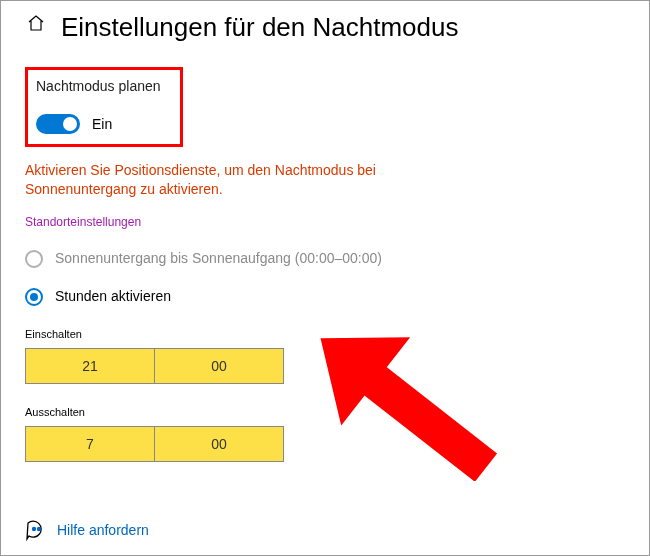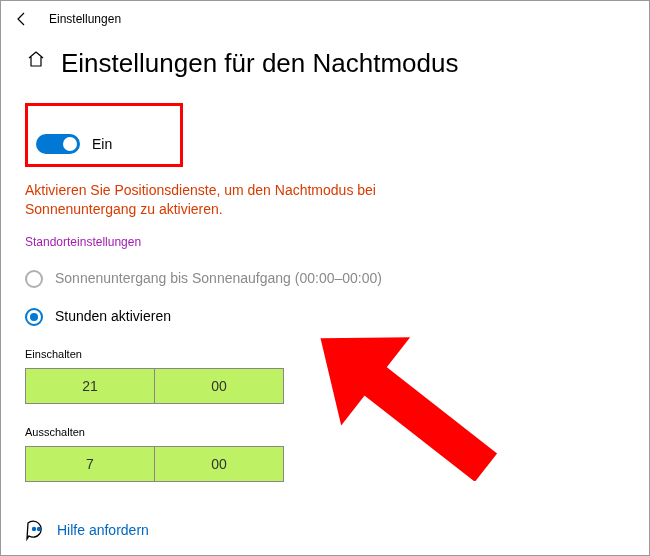--- a/index.html
+++ b/index.html
@@ -20,55 +20,48 @@
   .warning{color:#d83b01;font-size:14px;margin-top:14px;line-height:1.35;max-width:380px}
   .link{color:#a21caf;font-size:12px;margin-top:16px;display:inline-block}
   .radio-row{display:flex;align-items:flex-start;margin-top:20px;font-size:14px}
   .radio{width:18px;height:18px;border:2px solid #999;border-radius:50%;margin-right:12px;flex:none;box-sizing:border-box;position:relative}
   .radio.disabled{border-color:#b0b0b0}
   .radio.selected{border-color:#0078d4}
   .radio.selected::after{content:"";position:absolute;top:3px;left:3px;width:8px;height:8px;border-radius:50%;background:#0078d4}
   .disabled-label{color:#8a8a8a}
   .time-label{font-size:11px;margin-top:22px}
   .time-picker{display:flex;margin-top:8px}
-  .time-cell{border:1px solid #888;height:34px;display:flex;align-items:center;justify-content:center;font-size:14px;background:#bef264;color:#333}
+  .time-cell{border:1px solid #888;height:34px;display:flex;align-items:center;justify-content:center;font-size:14px;background:#fde047;color:#333}
   .time-cell.hours{width:128px;border-right:none}
   .time-cell.minutes{width:128px}
   .help-row{position:absolute;bottom:14px;left:24px;display:flex;align-items:center}
   .help-icon{width:22px;height:22px;margin-right:10px}
   .help-link{color:#0067c0;font-size:14px}
   
   .arrow{position:absolute;left:270px;top:310px;pointer-events:none}
 </style>
 </head>
 <body>
 
 <div class="window">
 
-  <div class="titlebar">
-    <div class="back-icon">
-      <svg width="16" height="16" viewBox="0 0 16 16">
-          <path d="M10 2 L4 8 L10 14" stroke="#000" stroke-width="1.2" fill="none"></path>
-        </svg>
-    </div>
-    <div class="tb-title">Einstellungen</div>
-  </div>
 
   <div class="content">
 
     <div class="heading-row">
       <div class="home-icon">
         <svg width="20" height="20" viewBox="0 0 20 20">
             <path d="M3 9 L10 3 L17 9 M5 8 V17 H15 V8" stroke="#000" stroke-width="1.2" fill="none" stroke-linejoin="round"></path>
           </svg>
       </div>
       <h1 class="heading">Einstellungen für den Nachtmodus</h1>
     </div>
 
     <div class="highlight-box">
+      <div class="section-label">Nachtmodus planen</div>
       <div class="toggle-row">
         <div class="toggle">
             <div class="knob"></div>
           </div>
         <div class="toggle-label">Ein</div>
       </div>
     </div>
 
     <div class="warning">Aktivieren Sie Positionsdienste, um den Nachtmodus bei Sonnenuntergang zu aktivieren.</div>
     <a class="link">Standorteinstellungen</a>

